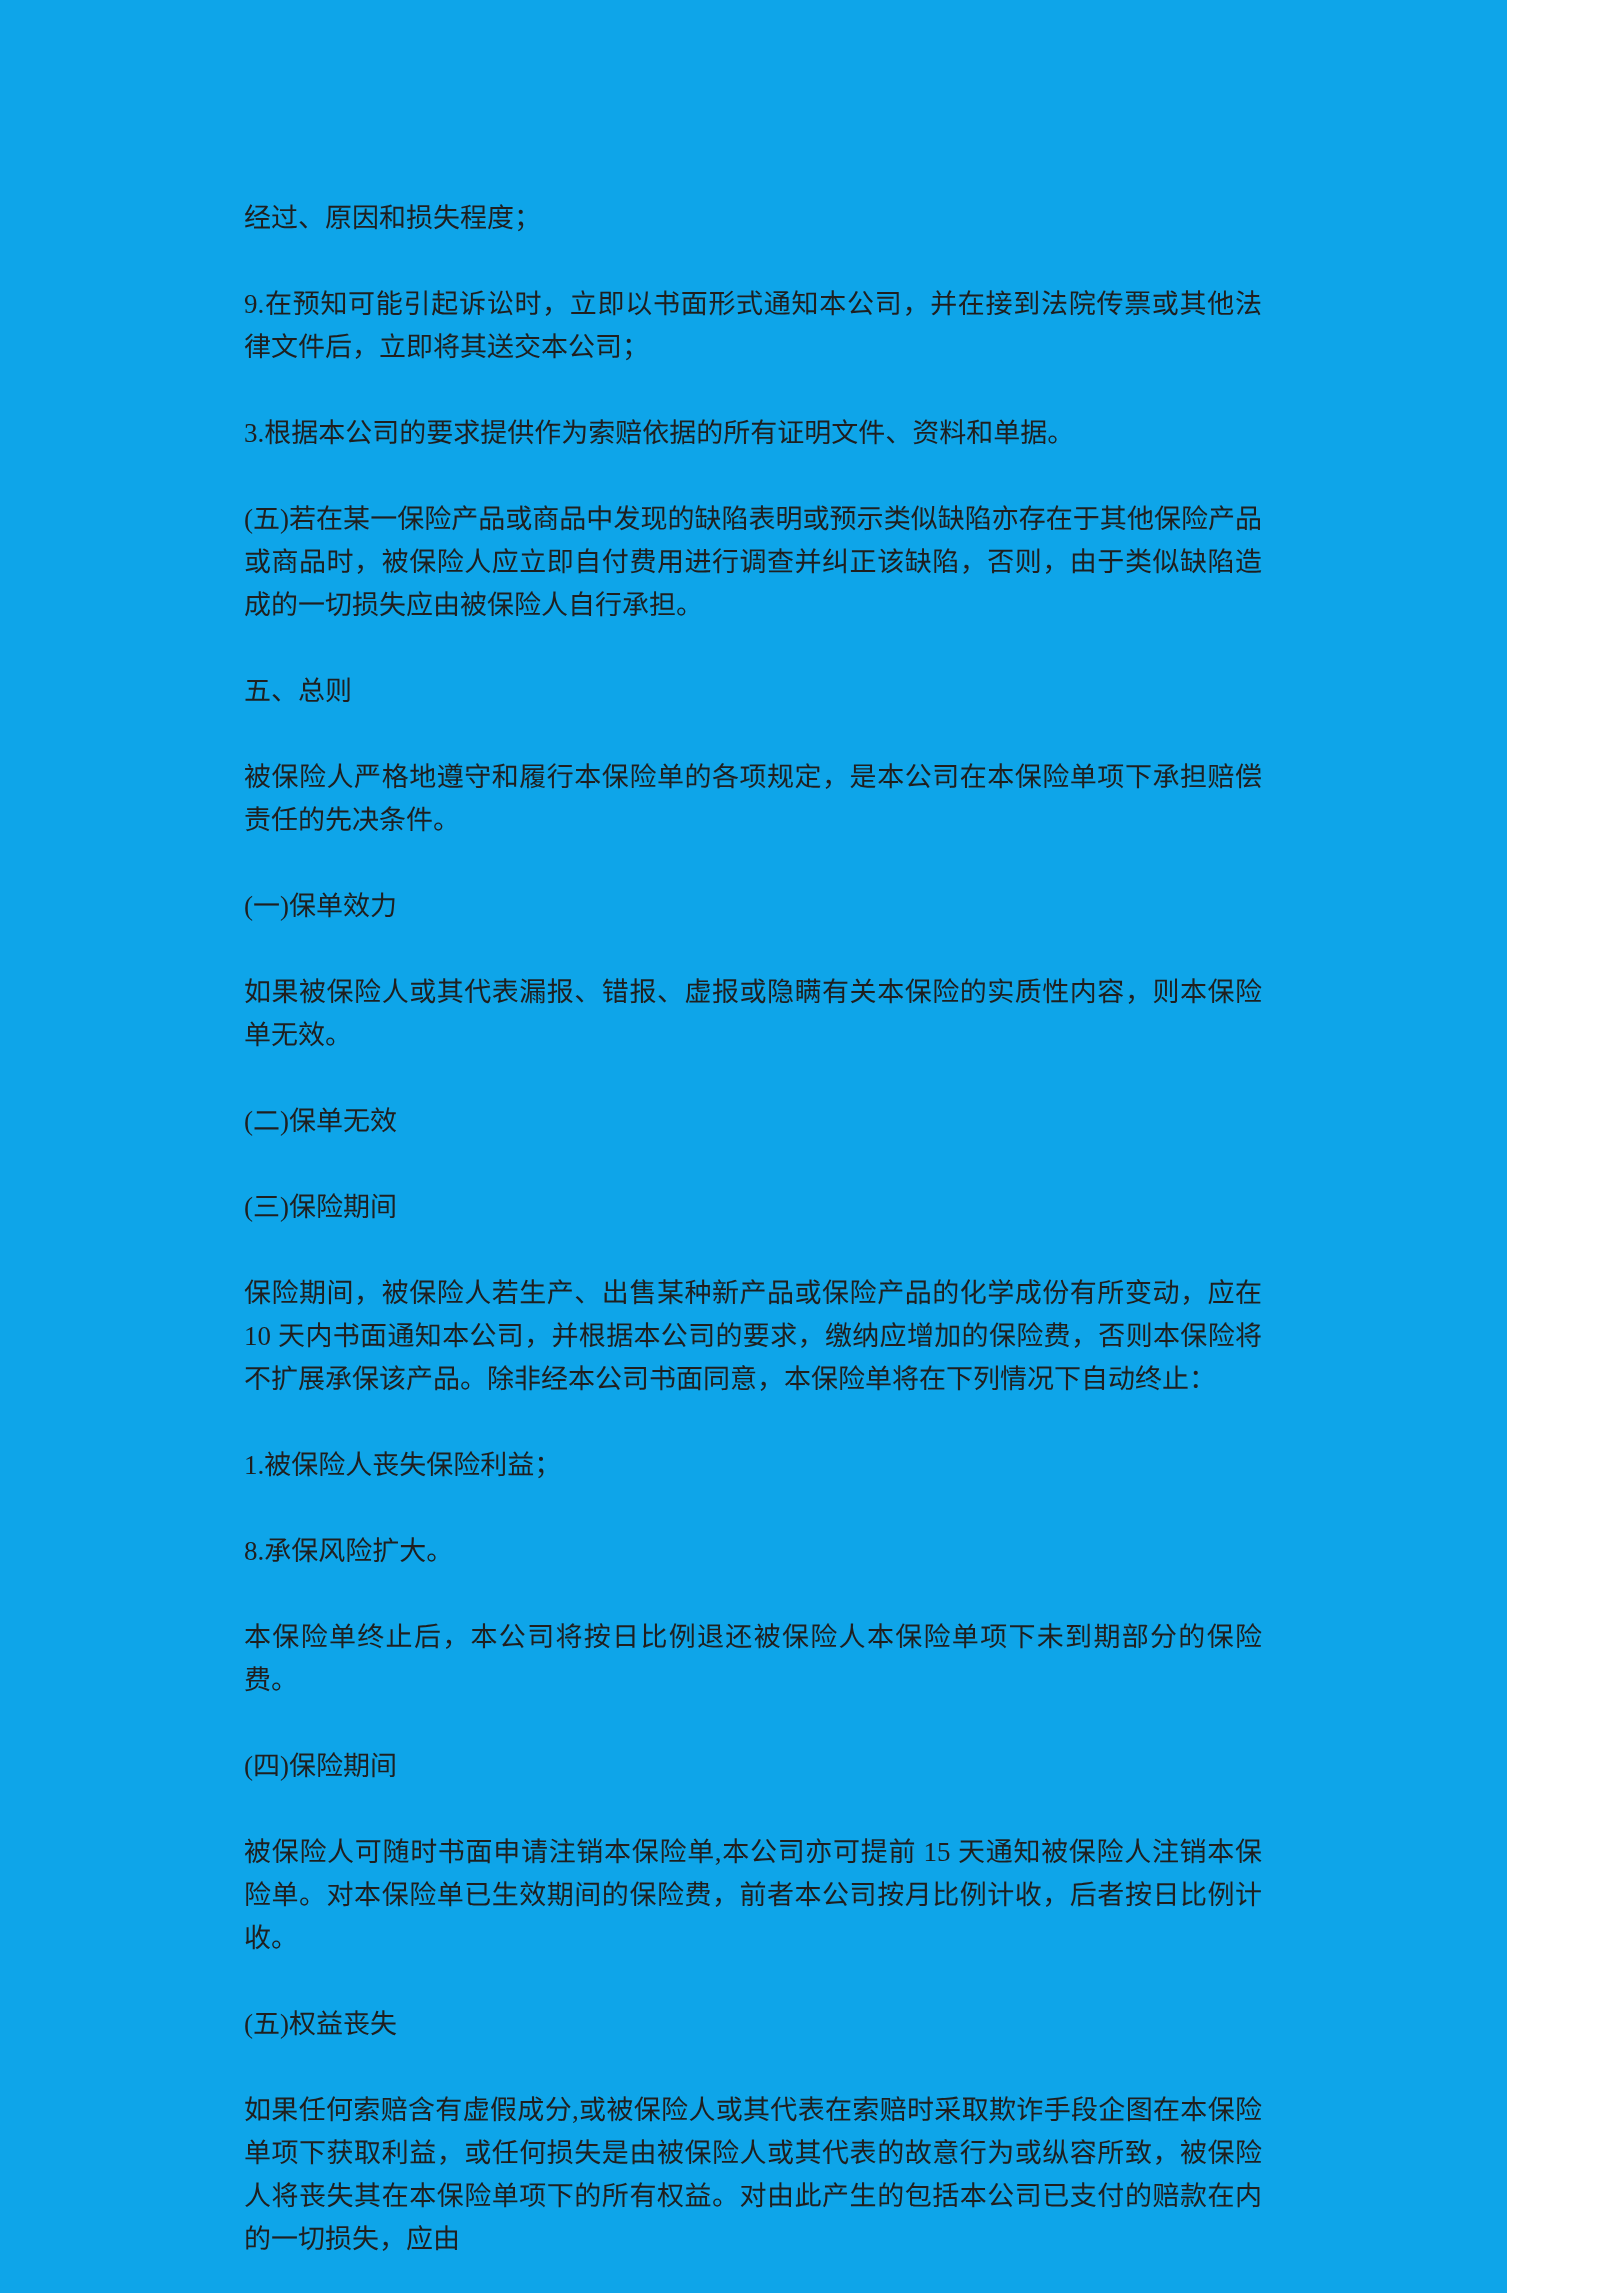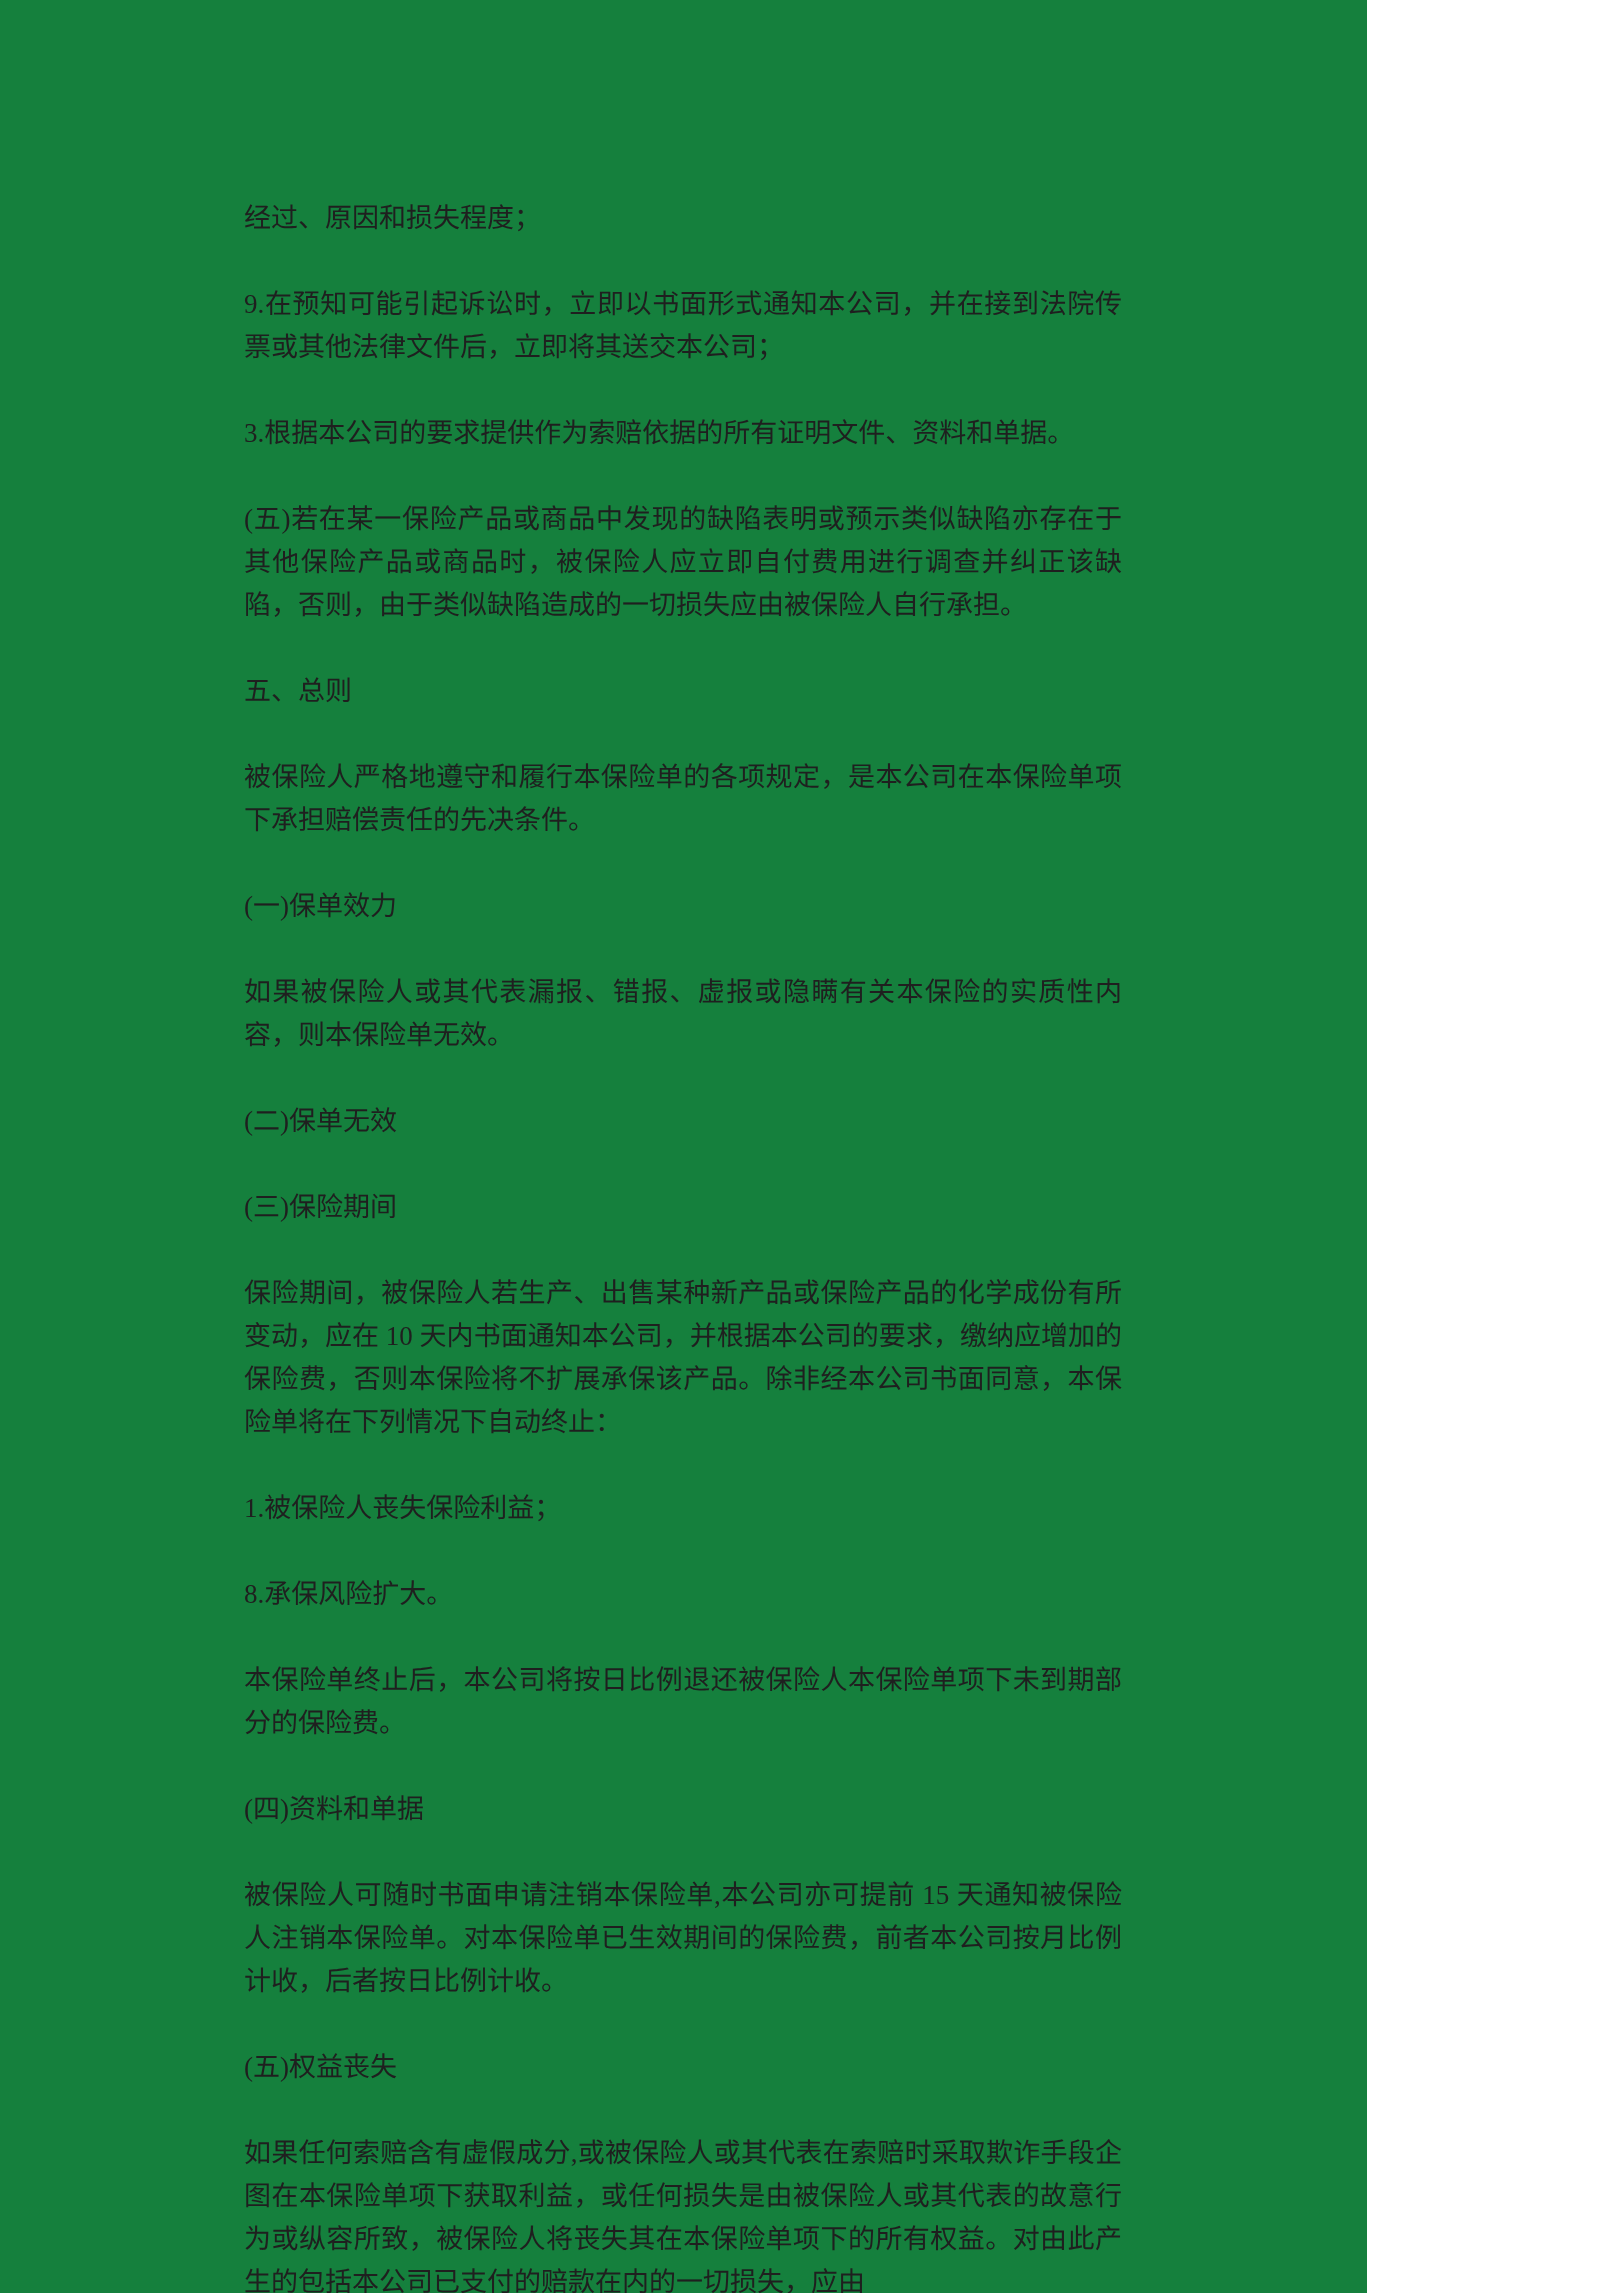--- a/index.html
+++ b/index.html
@@ -2,23 +2,23 @@
 <html lang="zh-CN" style="font-size:14.5px"><head>
 <meta charset="utf-8">
 <style>
   html, body {
     margin: 0;
     padding: 0;
     background: #ffffff;
   }
   .page {
     position: relative;
-    width: 1367px;
+    width: 1507px;
     height: 2294px;
-    background: #15803d;
+    background: #0ea5e9;
     box-sizing: border-box;
     padding: 197px 245px 0 244px;
     overflow: hidden;
   }
   .page p {
     margin: 0 0 43px 0;
     font-family: "Liberation Serif", "DejaVu Serif", serif;
     font-size: 27px;
     line-height: 43px;
     color: #1f1f1f;
@@ -39,18 +39,18 @@
   <p>五、总则</p>
   <p>被保险人严格地遵守和履行本保险单的各项规定，是本公司在本保险单项下承担赔偿责任的先决条件。</p>
   <p>(一)保单效力</p>
   <p>如果被保险人或其代表漏报、错报、虚报或隐瞒有关本保险的实质性内容，则本保险单无效。</p>
   <p>(二)保单无效</p>
   <p>(三)保险期间</p>
   <p>保险期间，被保险人若生产、出售某种新产品或保险产品的化学成份有所变动，应在 10 天内书面通知本公司，并根据本公司的要求，缴纳应增加的保险费，否则本保险将不扩展承保该产品。除非经本公司书面同意，本保险单将在下列情况下自动终止：</p>
   <p>1.被保险人丧失保险利益；</p>
   <p>8.承保风险扩大。</p>
   <p>本保险单终止后，本公司将按日比例退还被保险人本保险单项下未到期部分的保险费。</p>
-  <p>(四)资料和单据</p>
+  <p>(四)保险期间</p>
   <p>被保险人可随时书面申请注销本保险单,本公司亦可提前 15 天通知被保险人注销本保险单。对本保险单已生效期间的保险费，前者本公司按月比例计收，后者按日比例计收。</p>
   <p>(五)权益丧失</p>
   <p>如果任何索赔含有虚假成分,或被保险人或其代表在索赔时采取欺诈手段企图在本保险单项下获取利益，或任何损失是由被保险人或其代表的故意行为或纵容所致，被保险人将丧失其在本保险单项下的所有权益。对由此产生的包括本公司已支付的赔款在内的一切损失，应由</p>
 </div>
 
 
 </body></html>

